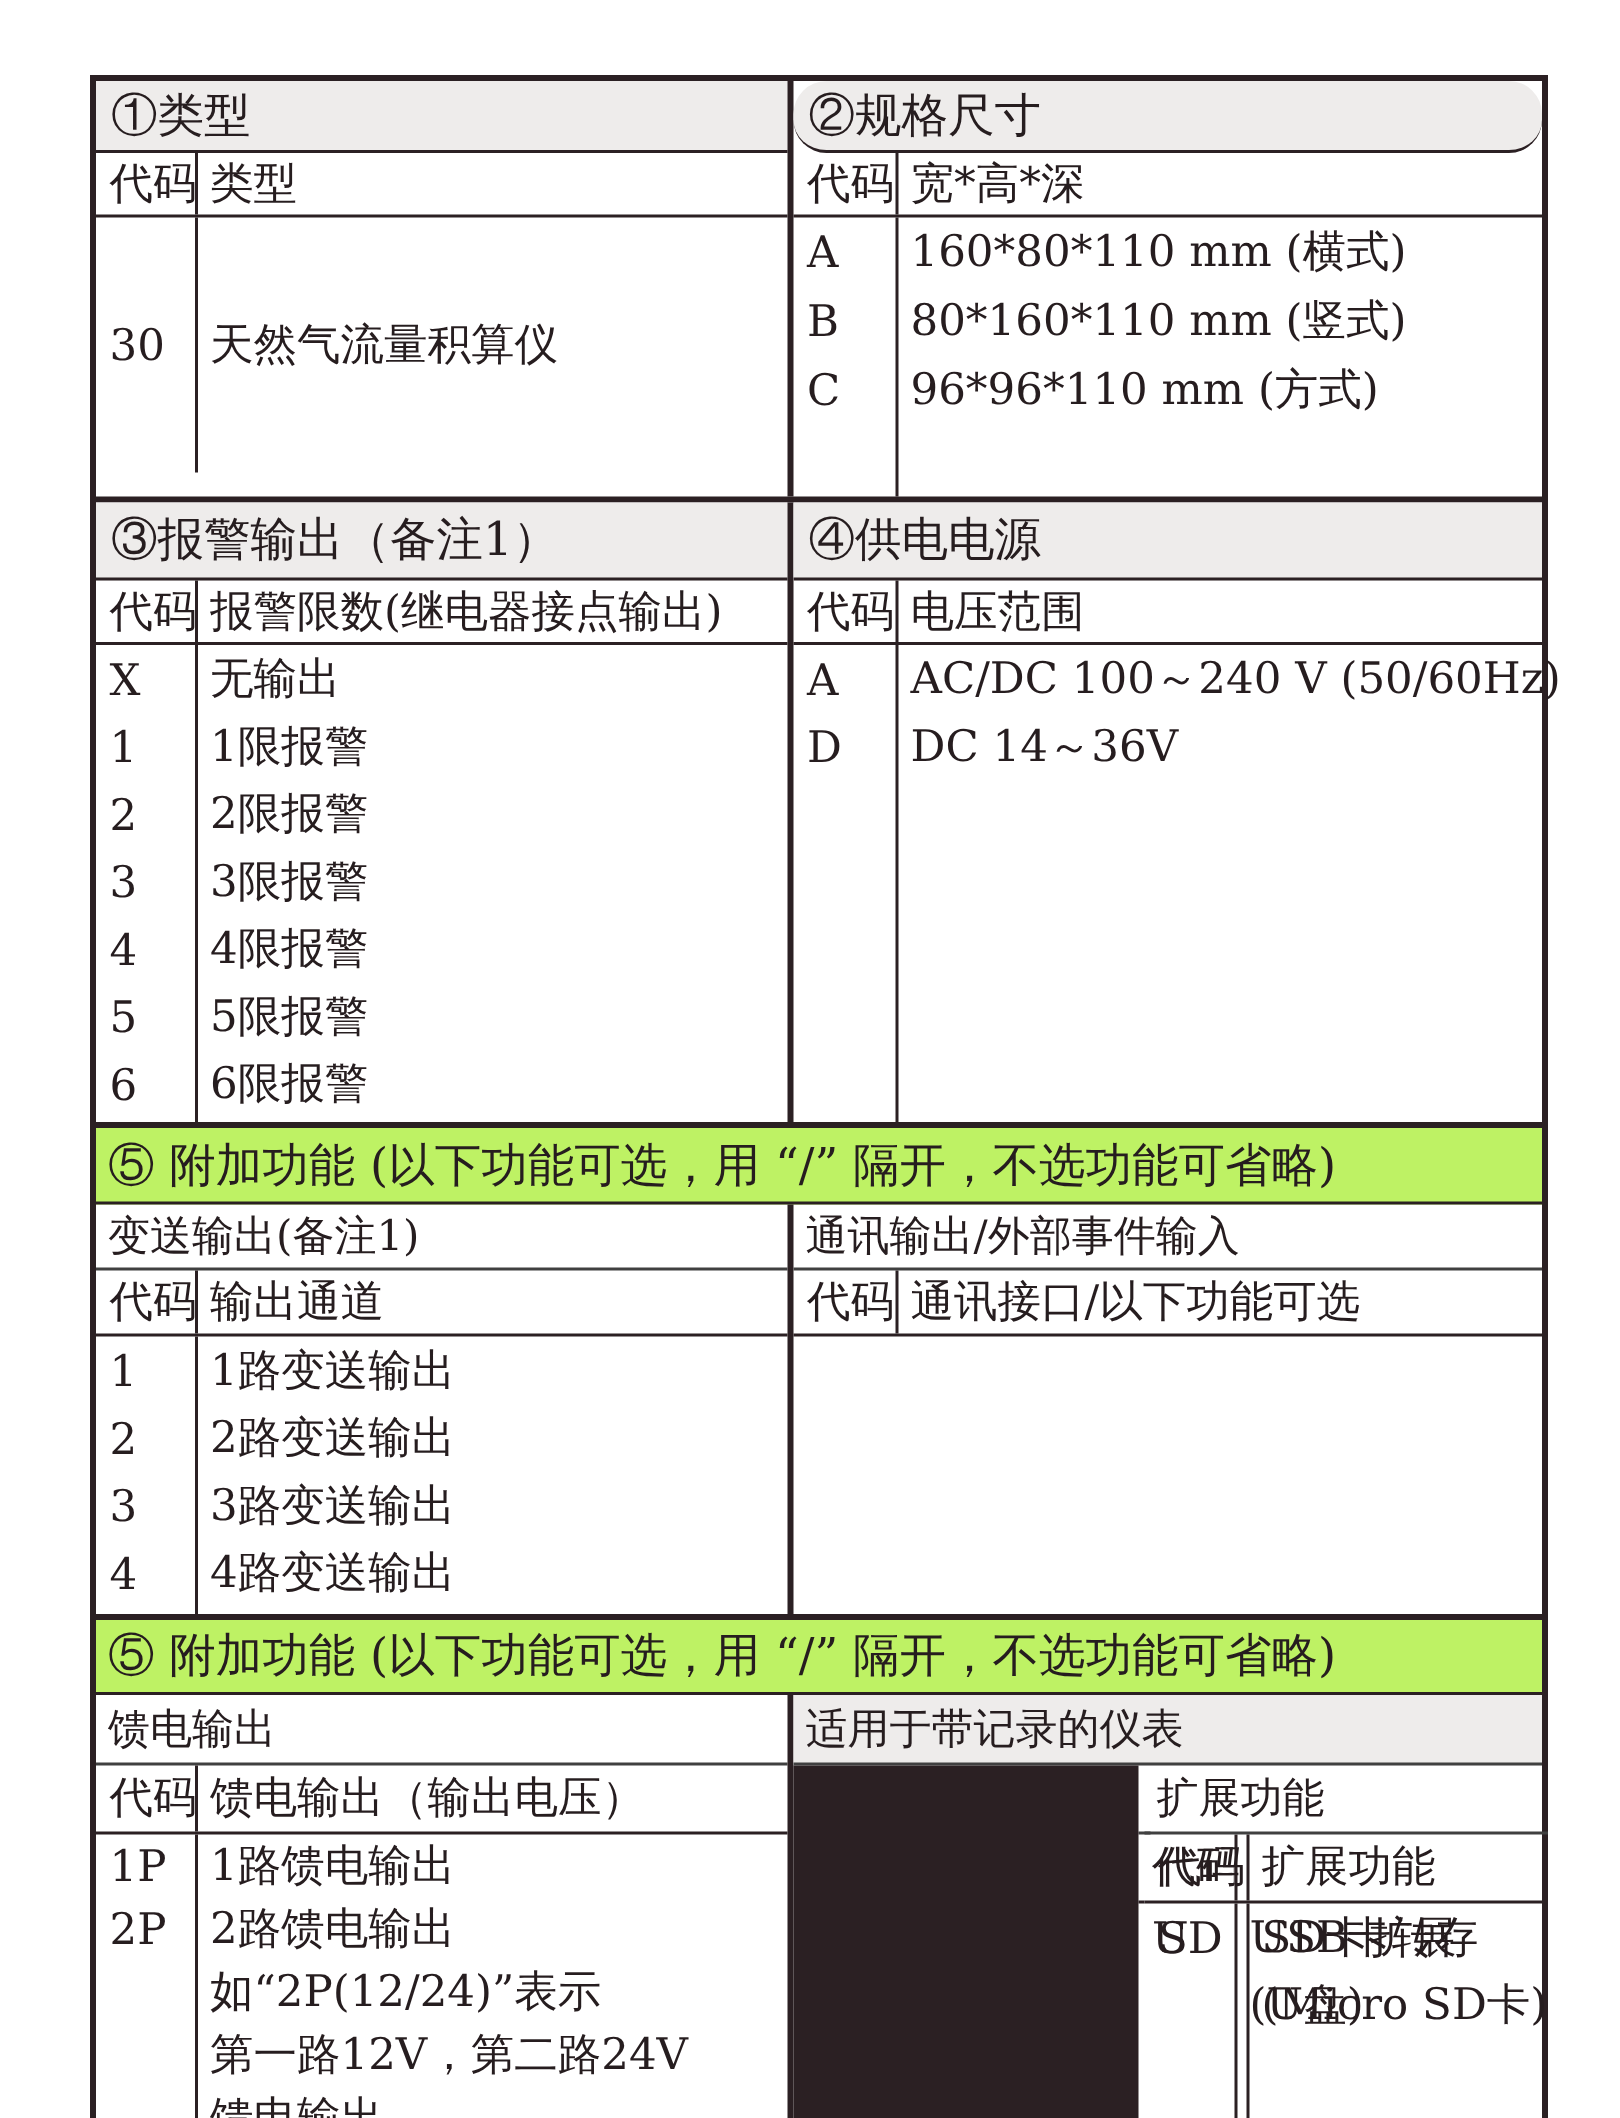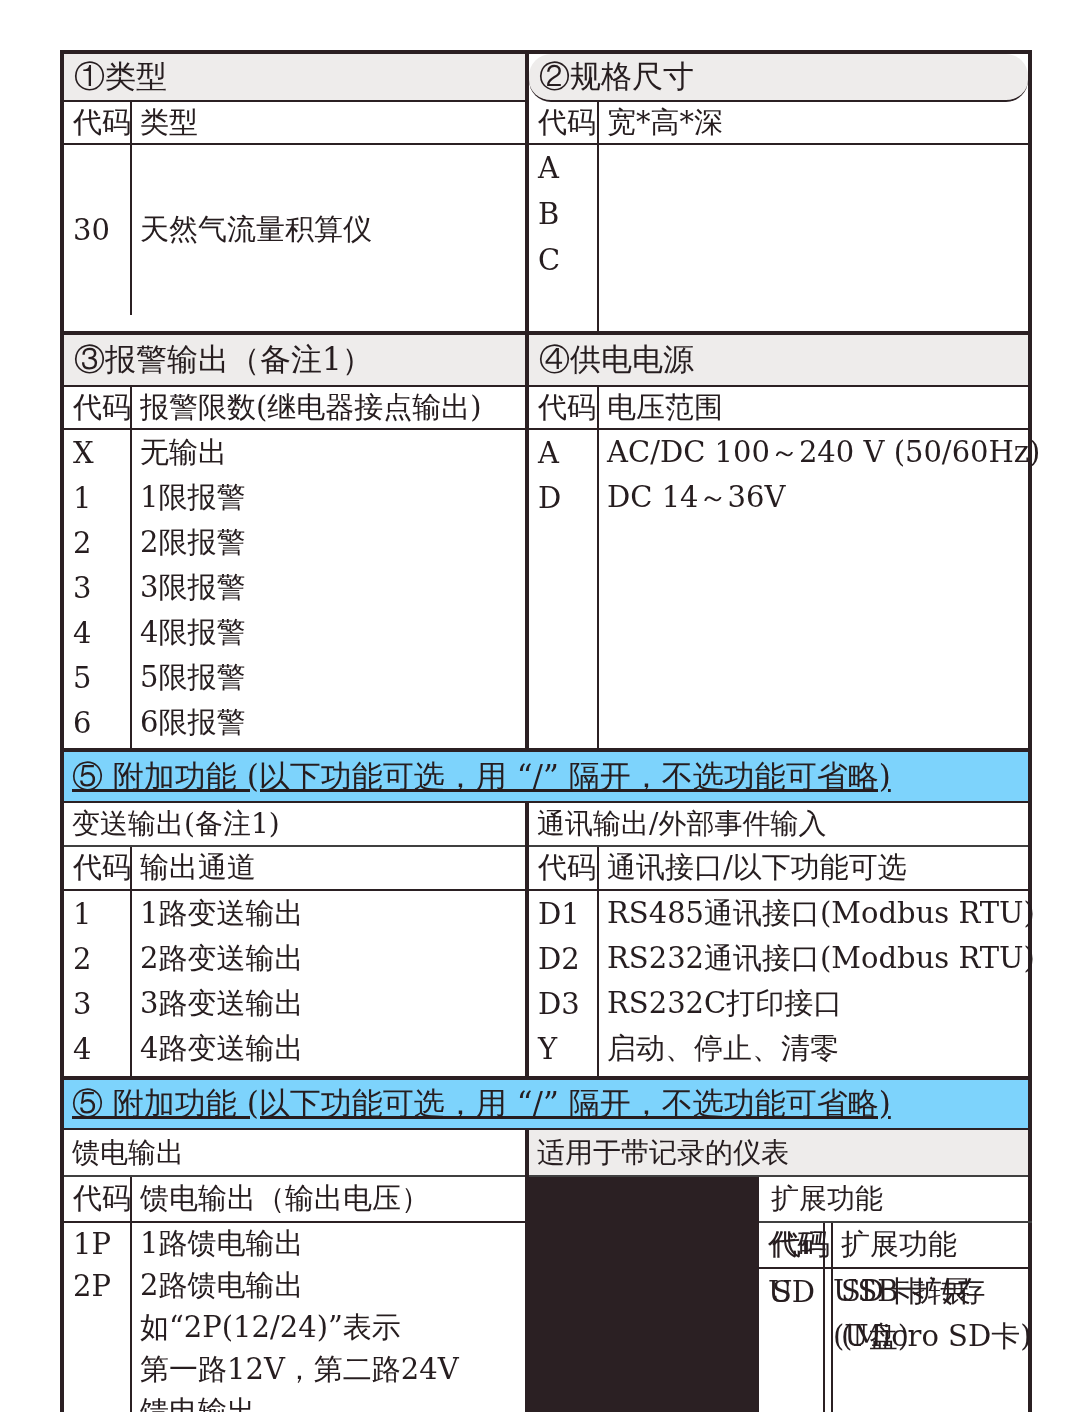--- a/index.html
+++ b/index.html
@@ -16,23 +16,23 @@
   .sec{display:grid;grid-template-columns:461px 4px 499px;box-sizing:border-box;}
   .sec-bt{border-top:4px solid #2b2023;}
   .half{display:flex;flex-direction:column;box-sizing:border-box;}
   .mid{background:#2b2023;}
   .band{
     background:#eeeceb;box-sizing:border-box;border-bottom:2px solid #2b2023;
     display:flex;align-items:center;padding-left:10px;
     font-size:31px;white-space:nowrap;overflow:hidden;
   }
   .bandfull{
-    background:#7dd3fc;box-sizing:border-box;border-bottom:2px solid #2b2023;
+    background:#bef264;box-sizing:border-box;border-bottom:2px solid #2b2023;
     display:flex;align-items:center;padding-left:8px;
-    font-size:31px;white-space:nowrap;overflow:hidden;text-decoration:underline;
+    font-size:31px;white-space:nowrap;overflow:hidden;
   }
   .g3{display:grid;grid-template-columns:66px 2px auto;box-sizing:border-box;}
   .g3r{display:grid;grid-template-columns:68px 2px auto;box-sizing:border-box;}
   .g3u{display:grid;grid-template-columns:64px 2px auto;box-sizing:border-box;}
   .vline{background:#2b2023;}
   .hrow{border-bottom:2px solid #2b2023;}
   .cell{display:flex;align-items:center;font-size:29px;white-space:nowrap;overflow:hidden;box-sizing:border-box;}
   .code-c{padding-left:9px;}
   .val-c{padding-left:8px;}
   .lines{display:flex;flex-direction:column;box-sizing:border-box;}
@@ -81,20 +81,25 @@
           <div class="vline"></div>
           <div class="cell val-c">宽*高*深</div>
         </div>
         <div class="g3r" style="height:186px;">
           <div class="lines lh46 pl9">
             <div>A</div>
             <div>B</div>
             <div>C</div>
           </div>
           <div class="vline"></div>
+          <div class="lines lh46 pl8">
+            <div>160*80*110 mm (横式)</div>
+            <div>80*160*110 mm (竖式)</div>
+            <div>96*96*110 mm (方式)</div>
+          </div>
         </div>
       </div>
     </div>
 
     <div class="sec sec-bt" style="height:417px;">
       <div class="half">
         <div class="band" style="height:52px;">③报警输出（备注1）</div>
         <div class="g3 hrow" style="height:43px;">
           <div class="cell code-c">代码</div>
           <div class="vline"></div>
@@ -171,35 +176,20 @@
           </div>
         </div>
         <div class="mid"></div>
         <div class="half">
           <div class="subhdr" style="height:44px;">通讯输出/外部事件输入</div>
           <div class="g3r hrow" style="height:44px;">
             <div class="cell code-c">代码</div>
             <div class="vline"></div>
             <div class="cell val-c">通讯接口/以下功能可选</div>
           </div>
-          <div class="g3r" style="height:185px;">
-            <div class="lines pl9">
-              <div>D1</div>
-              <div>D2</div>
-              <div>D3</div>
-              <div>Y</div>
-            </div>
-            <div class="vline"></div>
-            <div class="lines pl8">
-              <div>RS485通讯接口(Modbus RTU)</div>
-              <div>RS232通讯接口(Modbus RTU)</div>
-              <div>RS232C打印接口</div>
-              <div>启动、停止、清零</div>
-            </div>
-          </div>
         </div>
       </div>
     </div>
 
     <div class="sec-bt" style="box-sizing:border-box;height:357px;display:flex;flex-direction:column;">
       <div class="bandfull" style="height:50px;">⑤ 附加功能 (以下功能可选，用 “/” 隔开，不选功能可省略)</div>
       <div class="sec" style="height:303px;">
         <div class="half">
           <div class="subhdr" style="height:47px;">馈电输出</div>
           <div class="g3 hrow" style="height:46px;">

